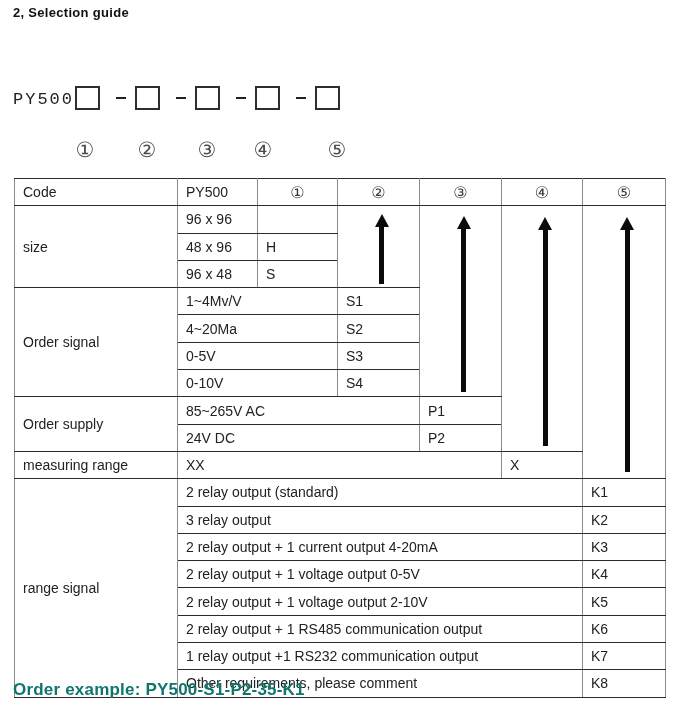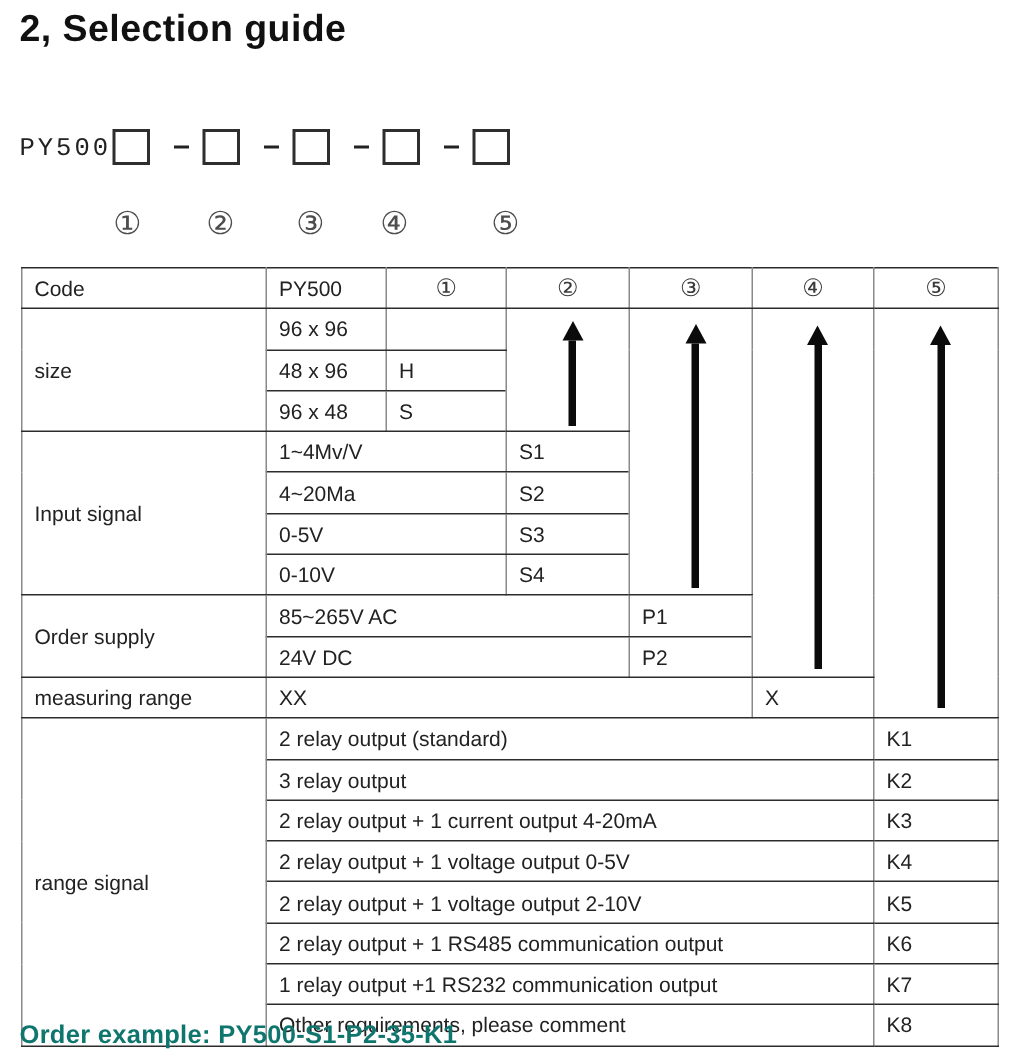--- a/index.html
+++ b/index.html
@@ -6,21 +6,21 @@
   .page{
     position:relative;
     width:679px;height:704px;
     background:#ffffff;
     font-family:"Liberation Sans", sans-serif;
     color:#1f1f1f;
     overflow:hidden;
   }
   .doc-title{
     position:absolute;left:13px;top:5px;
-    font-size:25px;font-weight:bold;letter-spacing:.3px;color:#111;
+    font-size:13px;font-weight:bold;letter-spacing:.3px;color:#111;
   }
   
   .model-label{
     position:absolute;left:13px;top:90px;
     font-family:"Liberation Mono","DejaVu Sans Mono",monospace;
     font-size:17px;letter-spacing:2px;color:#222;
   }
   .codebox{
     position:absolute;top:86px;width:21px;height:20px;
     border:2px solid #2e2e2e;background:#fff;
@@ -148,21 +148,21 @@
       <tr>
         <td class="desc">48 x 96</td>
         <td>H</td>
       </tr>
       <tr>
         <td class="desc">96 x 48</td>
         <td>S</td>
       </tr>
 
       <tr>
-        <td rowspan="4">Input signal</td>
+        <td rowspan="4">Order signal</td>
         <td class="desc" colspan="2">1~4Mv/V</td>
         <td>S1</td>
       </tr>
       <tr>
         <td class="desc" colspan="2">4~20Ma</td>
         <td>S2</td>
       </tr>
       <tr>
         <td class="desc" colspan="2">0-5V</td>
         <td>S3</td>

